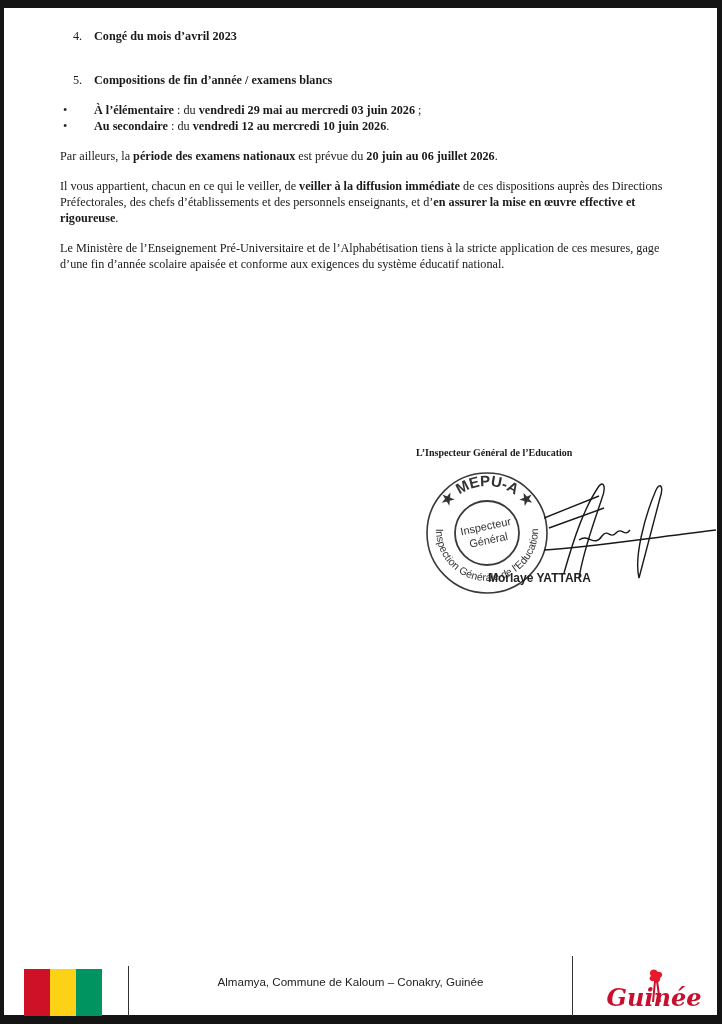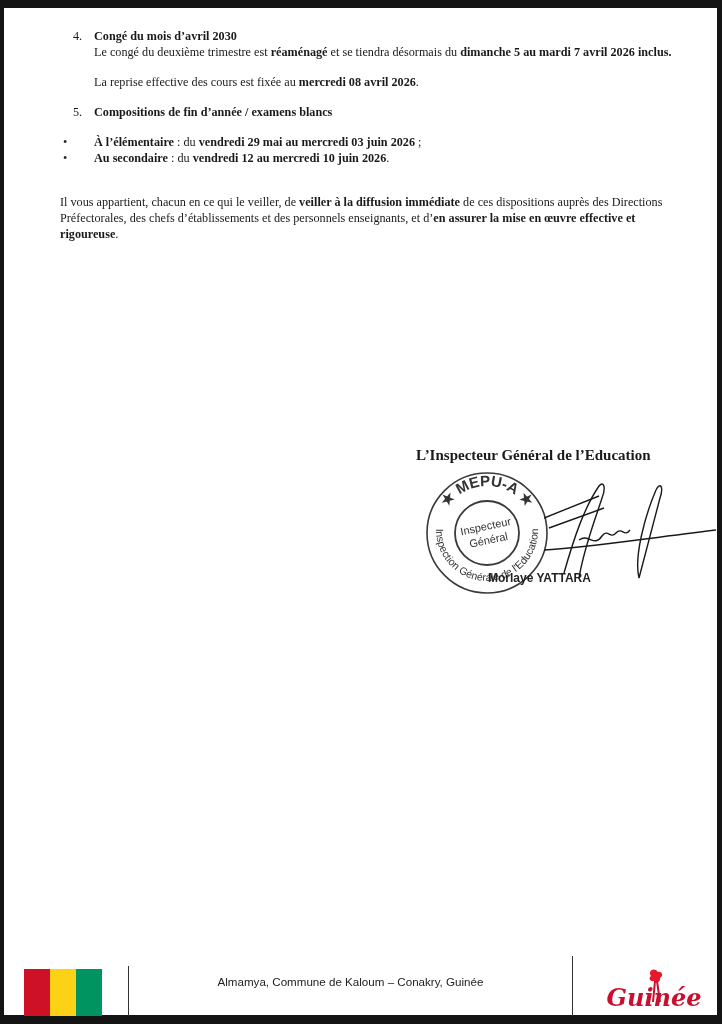--- a/index.html
+++ b/index.html
@@ -28,21 +28,21 @@
   .num-item { position: relative; padding-left: 34px; }
   .num-item .num { position: absolute; left: 13px; top: 0; }
   .gap { height: 14px; }
   .bullet-list { margin: 0; padding: 0; list-style: none; }
   .bullet-list li { position: relative; padding-left: 34px; }
   .bullet-list li .dot { position: absolute; left: 3px; top: 0; }
   b { font-weight: bold; }
 
   .sig-title {
     position: absolute; left: 412px; top: 439px;
-    font-weight: bold; font-size: 15px;
+    font-weight: bold; font-size: 10px;
     white-space: nowrap;
   }
   .stamp {
     position: absolute; left: 418px; top: 460px;
     width: 130px; height: 130px;
   }
   .signature {
     position: absolute; left: 540px; top: 470px;
     width: 172px; height: 110px;
   }
@@ -84,28 +84,22 @@
 </style>
 </head>
 <body>
 
 <div class="page">
 
   <div class="content">
 
     <div class="num-item">
       <span class="num">4.</span>
-      <div class="item-title">Congé du mois d’avril 2030</div>
-      <div>
-        <span>Le congé du deuxième trimestre est </span><b>réaménagé</b><span> et se tiendra désormais du </span><b>dimanche 5 au mardi 7 avril 2026 inclus.</b>
-      </div>
+      <div class="item-title">Congé du mois d’avril 2023</div>
       <div class="gap"></div>
-      <div>
-        <span>La reprise effective des cours est fixée au </span><b>mercredi 08 avril 2026</b><span>.</span>
-      </div>
     </div>
 
     <div class="gap"></div>
 
     <div class="num-item">
       <span class="num">5.</span>
       <div class="item-title">Compositions de fin d’année / examens blancs</div>
     </div>
 
     <div class="gap"></div>
@@ -114,29 +108,33 @@
       <li>
         <span class="dot">•</span><b>À l’élémentaire</b><span> : du </span><b>vendredi 29 mai au mercredi 03 juin 2026</b><span> ;</span>
       </li>
       <li>
         <span class="dot">•</span><b>Au secondaire</b><span> : du </span><b>vendredi 12 au mercredi 10 juin 2026</b><span>.</span>
       </li>
     </ul>
 
     <div class="gap"></div>
 
+    <div>
+      <span>Par ailleurs, la </span><b>période des examens nationaux</b><span> est prévue du </span><b>20 juin au 06 juillet 2026</b><span>.</span>
+    </div>
 
     <div class="gap"></div>
 
     <div>
       <span>Il vous appartient, chacun en ce qui le veiller, de </span><b>veiller à la diffusion immédiate</b><span> de ces dispositions auprès des Directions Préfectorales, des chefs d’établissements et des personnels enseignants, et d’</span><b>en assurer la mise en œuvre effective et rigoureuse</b><span>.</span>
     </div>
 
     <div class="gap"></div>
 
+    <div>Le Ministère de l’Enseignement Pré-Universitaire et de l’Alphabétisation tiens à la stricte application de ces mesures, gage d’une fin d’année scolaire apaisée et conforme aux exigences du système éducatif national.</div>
 
     <div class="gap"></div>
 
   </div>
 
   <div class="sig-title">L’Inspecteur Général de l’Education</div>
 
   <svg class="stamp" viewBox="0 0 130 130">
     <defs>
       <path id="ringTop" d="M 18 65 A 47 47 0 0 1 112 65"></path>

